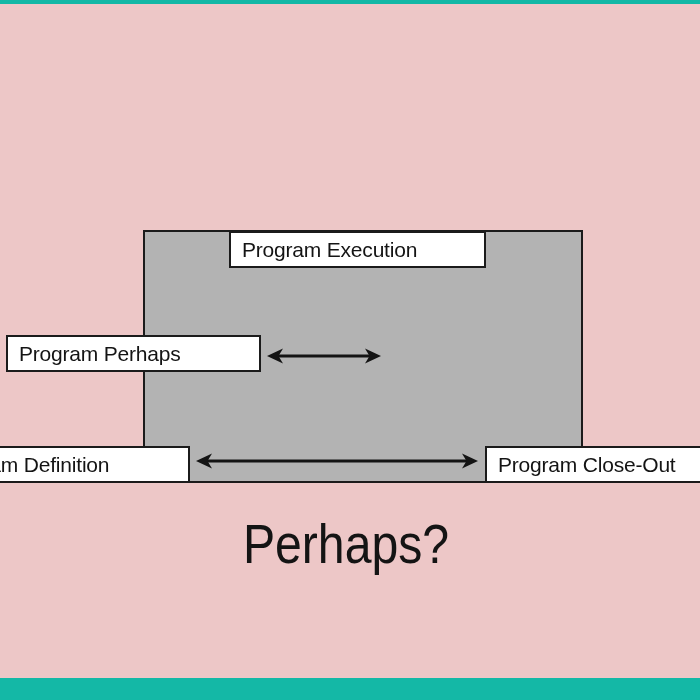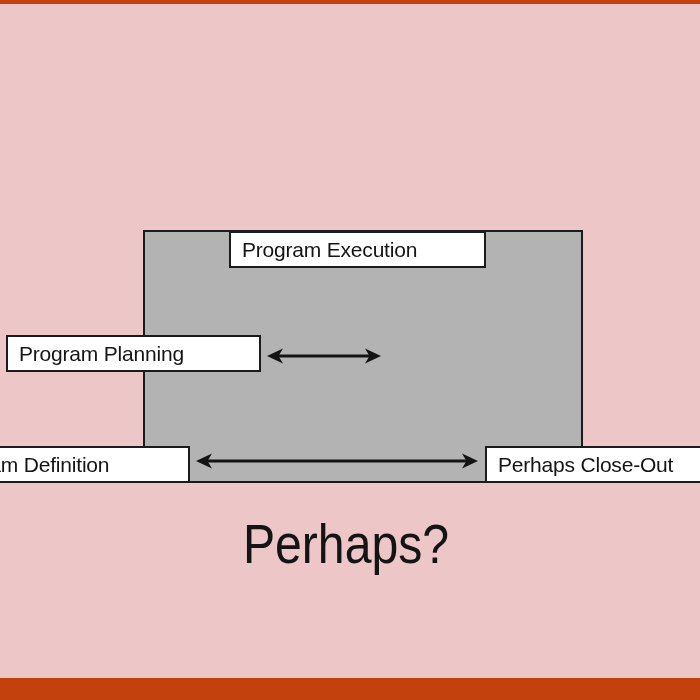--- a/index.html
+++ b/index.html
@@ -8,21 +8,21 @@
     width: 700px;
     height: 700px;
     background: #ffffff;
     overflow: hidden;
     font-family: "Liberation Sans", sans-serif;
   }
   .stage {
     position: relative;
     width: 700px;
     height: 700px;
-    background: #c2410c;
+    background: #14b8a6;
   }
   .slide-bg {
     position: absolute;
     left: 0;
     top: 4px;
     width: 700px;
     height: 674px;
     background: #edc7c7;
   }
   .container-box {
@@ -99,27 +99,27 @@
       <path d="M196,461 L212,453.5 L207.5,461 L212,468.5 Z"></path>
       <path d="M478,461 L462,453.5 L466.5,461 L462,468.5 Z"></path>
     </g>
   </svg>
 
   <div class="label-box box-execution">
     <span>Program Execution</span>
   </div>
 
   <div class="label-box box-planning">
-    <span>Program Planning</span>
+    <span>Program Perhaps</span>
   </div>
 
 
   <div class="label-box box-definition">
     <span>Program Definition</span>
   </div>
 
   <div class="label-box box-closeout">
-    <span>Perhaps Close-Out</span>
+    <span>Program Close-Out</span>
   </div>
 
   <div class="slide-title">Perhaps?</div>
 
 </div>
 
 </body></html>

